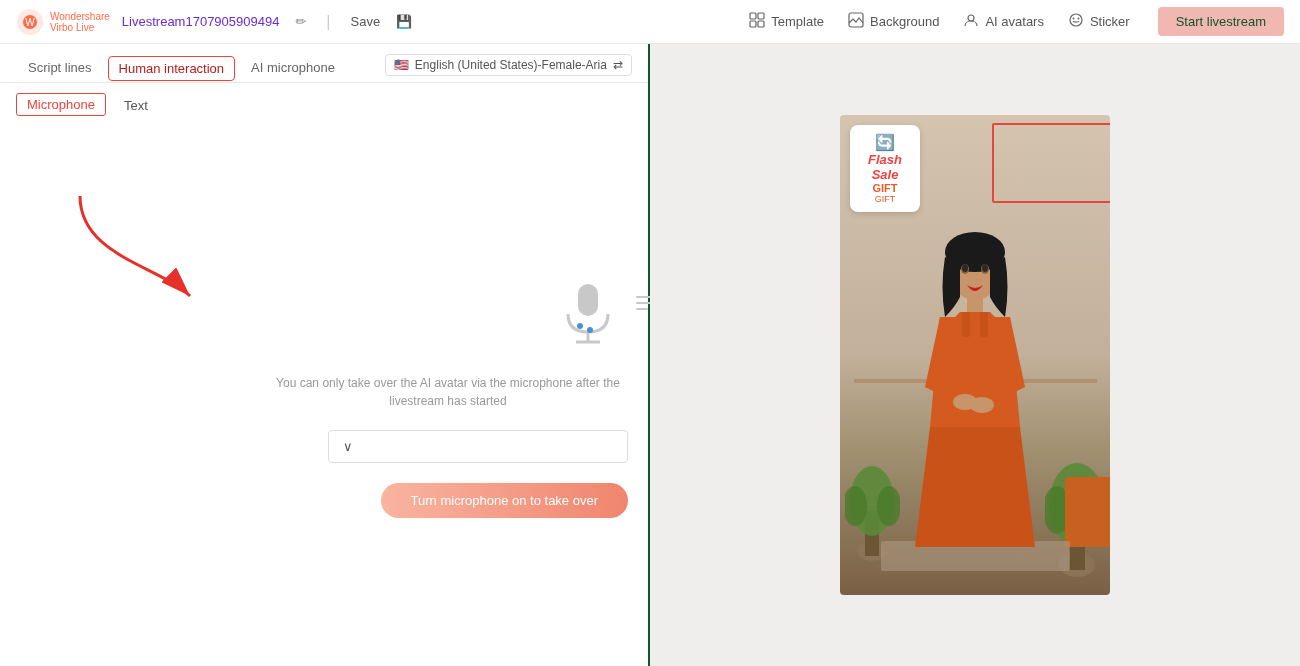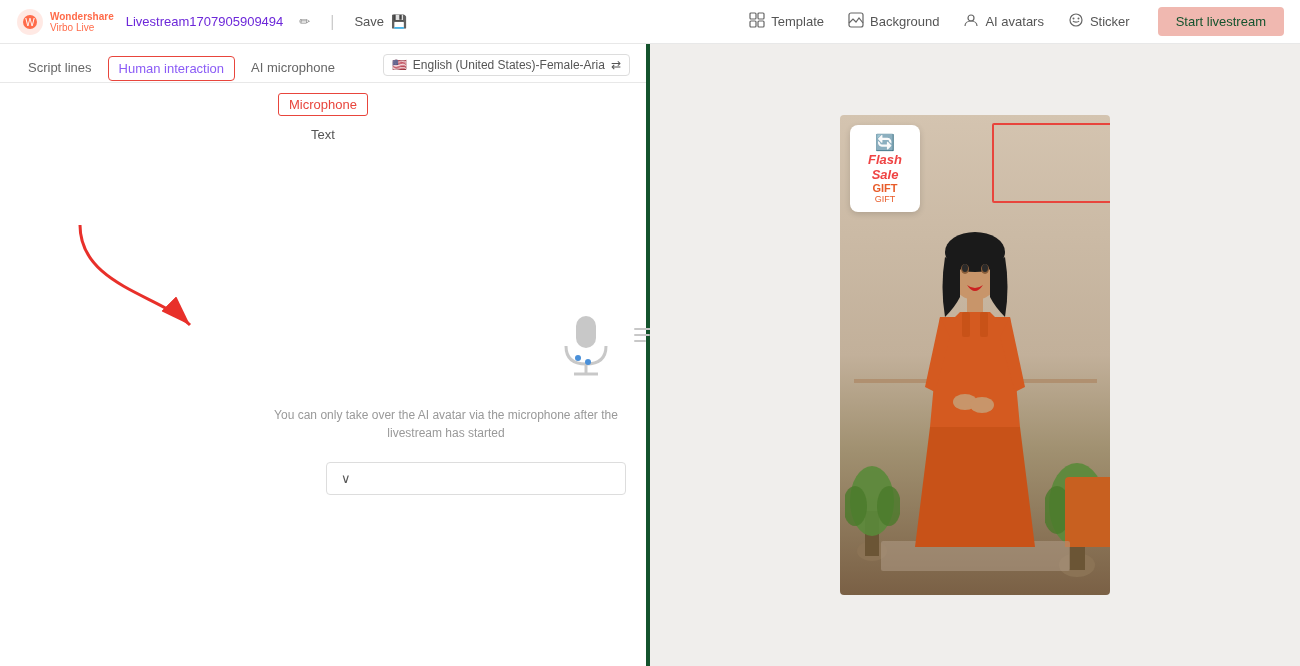--- a/index.html
+++ b/index.html
@@ -8,45 +8,45 @@
     
     .topbar {
       display: flex; align-items: center; background: #fff;
       height: 44px; padding: 0 16px; border-bottom: 1px solid #e8e8e8;
       gap: 12px;
     }
     .logo-area { display: flex; align-items: center; gap: 6px; }
     .logo-icon { width: 28px; height: 28px; }
     .topbar-title { font-size: 13px; color: #6d28d9; }
     .topbar-edit { color: #888; font-size: 13px; cursor: pointer; margin-left: 4px; }
-    .topbar-save { display: flex; align-items: center; gap: 7px; font-size: 13px; color: #555; cursor: pointer; }
+    .topbar-save { display: flex; align-items: center; gap: 16px; font-size: 13px; color: #555; cursor: pointer; }
     .topbar-nav { display: flex; align-items: center; gap: 24px; margin-left: auto; }
     .topbar-nav-item { display: flex; align-items: center; gap: 6px; font-size: 13px; color: #555; cursor: pointer; }
     .start-btn {
       background: #f0b8b0; color: #14532d; border: none; border-radius: 4px;
       padding: 7px 18px; font-size: 13px; cursor: pointer; margin-left: 16px;
     }
 
     
     .main-layout { display: flex; height: calc(666px - 44px); }
 
     
-    .left-panel { width: 650px; background: #fff; border-right: 4px solid #14532d; display: flex; flex-direction: column; }
+    .left-panel { width: 650px; background: #fff; border-right: 2px solid #14532d; display: flex; flex-direction: column; }
 
     
     .tabs-row { display: flex; align-items: center; padding: 10px 16px 0; border-bottom: 1px solid #e8e8e8; gap: 0; }
     .tab-item { font-size: 13px; color: #666; padding: 6px 12px; cursor: pointer; border-bottom: 2px solid transparent; margin-bottom: -1px; }
     .tab-item.active { color: #e8453c; border-bottom: 2px solid #e8453c; }
-    .tab-item.bordered { border: 1px solid #e8453c; border-radius: 4px; color: #8b5cf6; padding: 4px 10px; margin: 0 4px; }
+    .tab-item.bordered { border: 1px solid #e8453c; border-radius: 4px; color: #b91c1c; padding: 4px 10px; margin: 0 4px; }
 
     
     .lang-selector { margin-left: auto; display: flex; align-items: center; gap: 6px; font-size: 12px; color: #555; cursor: pointer; border: 1px solid #ddd; border-radius: 4px; padding: 3px 8px; margin-bottom: 6px; }
 
     
-    .sub-tabs-row { display: flex; align-items: center; padding: 10px 16px; gap: 8px; flex-direction: column; }
+    .sub-tabs-row { display: flex; align-items: flex-end; padding: 10px 16px; gap: 8px; }
     .sub-tab { font-size: 13px; color: #555; padding: 3px 10px; cursor: pointer; border-radius: 3px; }
     .sub-tab.active { border: 1px solid #e8453c; color: #e8453c; }
 
     
     .content-area { flex: 1; display: flex; flex-direction: column; align-items: flex-end; justify-content: center; position: relative; padding: 20px; }
 
     .mic-hint { font-size: 12px; color: #999; text-align: center; max-width: 360px; margin-bottom: 20px; line-height: 1.5; }
 
     
     .mic-dropdown { display: flex; align-items: center; justify-content: space-between; border: 1px solid #ddd; border-radius: 4px; padding: 8px 14px; font-size: 13px; color: #555; cursor: pointer; min-width: 300px; background: #fff; margin-bottom: 20px; }
@@ -83,21 +83,21 @@
 <body>
 
 <div class="topbar">
   <div class="logo-area">
     <svg class="logo-icon" viewBox="0 0 28 28">
       <circle cx="14" cy="14" r="13" fill="#ff6b4a" opacity="0.15"></circle>
       <circle cx="14" cy="14" r="7" fill="#ff6b4a"></circle>
       <text x="14" y="18" text-anchor="middle" font-size="10" fill="#fff">W</text>
     </svg>
     <div>
-      <div style="font-size:10px;color:#ff6b4a;font-weight:700;">Wondershare</div>
+      <div style="font-size:10px;color:#ff6b4a;font-weight:400;">Wondershare</div>
       <div style="font-size:10px;color:#ff6b4a;">Virbo Live</div>
     </div>
   </div>
 
   <span class="topbar-title">Livestream1707905909494</span>
   <span class="topbar-edit">✏</span>
   <span style="color:#ccc;margin:0 8px;">|</span>
   <div class="topbar-save">
     <span>Save</span>
     <span>💾</span>
@@ -204,20 +204,21 @@
           </div>
         </div>
       </div>
 
       <p class="mic-hint">You can only take over the AI avatar via the microphone after the livestream has started</p>
 
       <div class="mic-dropdown">
         <span>∨</span>
       </div>
 
+      <button class="cta-btn">Turn microphone on to take over</button>
     </div>
   </div>
 
   <div class="right-panel">
     <div class="avatar-frame">
 
       <div style="position:absolute;top:0;left:0;width:100%;height:100%;background:linear-gradient(180deg,#d4c4b0 0%,#c2b09a 50%,#a09070 70%,#7a6045 100%);"></div>
 
       <div style="position:absolute;top:55%;left:5%;width:90%;height:4px;background:#b09070;"></div>
 

